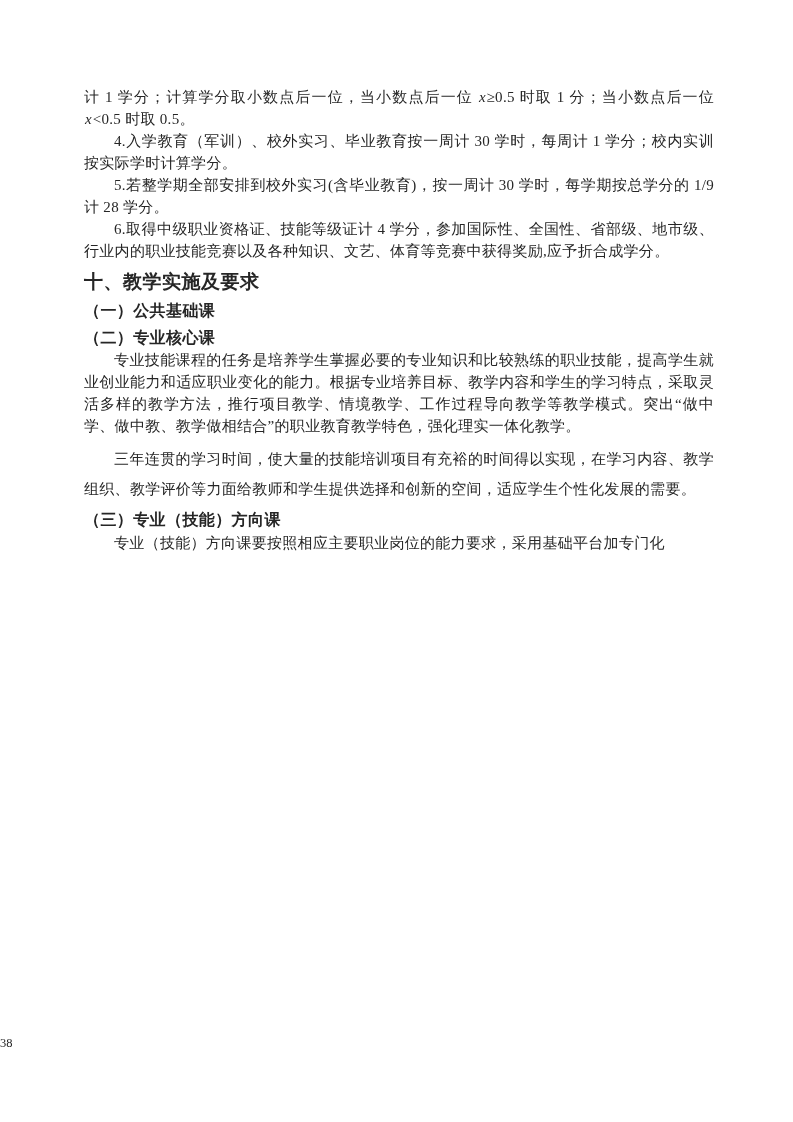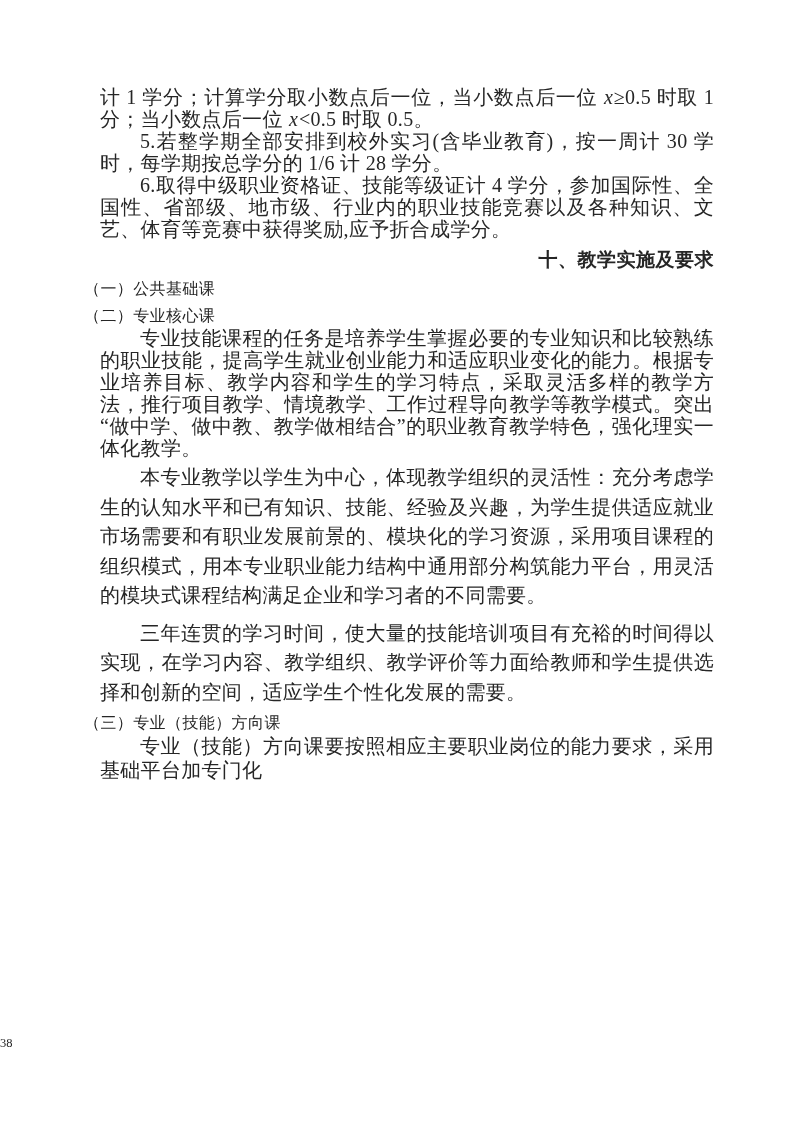--- a/index.html
+++ b/index.html
@@ -20,51 +20,49 @@
     position: absolute;
     left: 84px;
     top: 86px;
     width: 630px;
   }
   p, h2, h3 {
     margin: 0;
     padding: 0;
   }
   .body-text {
-    font-size: 20px;
+    font-size: 15px;
     line-height: 22px;
     letter-spacing: 0.3px;
     text-align: justify;
     text-align-last: left;
-    margin-left: 16px;
   }
   .indent {
     text-indent: 2em;
   }
   .no-indent {
     text-indent: 0;
   }
   .var {
     font-style: italic;
     font-family: "Liberation Serif", "DejaVu Serif", serif;
     letter-spacing: 0;
     padding: 0 1px;
   }
   h2.sec-heading {
     font-family: "Liberation Sans", "DejaVu Sans", sans-serif;
     font-weight: 700;
     font-size: 19px;
     line-height: 26px;
     margin-top: 7px;
     letter-spacing: 0.5px;
-    text-align: right;
   }
   h3.sub-heading {
     font-family: "Liberation Sans", "DejaVu Sans", sans-serif;
-    font-weight: 400;
+    font-weight: 700;
     font-size: 16px;
     line-height: 22px;
     margin-top: 5px;
     letter-spacing: 0.4px;
   }
   .loose {
     line-height: 29.5px;
   }
   .gap-sm { margin-top: 4px; }
   .gap-md { margin-top: 8px; }
@@ -80,30 +78,30 @@
   }
 </style>
 </head>
 <body>
 
 <div class="page">
   <div class="content">
 
     <p class="body-text no-indent"><span>计 1 学分；计算学分取小数点后一位，当小数点后一位 </span><span class="var">x</span><span>≥0.5 时取 1 分；当小数点后一位 </span><span class="var">x</span><span>&lt;0.5 时取 0.5。</span></p>
 
-    <p class="body-text indent">5.若整学期全部安排到校外实习(含毕业教育)，按一周计 30 学时，每学期按总学分的 1/6 计 28 学分。</p>
+    <p class="body-text indent">4.入学教育（军训）、校外实习、毕业教育按一周计 30 学时，每周计 1 学分；校内实训按实际学时计算学分。</p>
+    <p class="body-text indent">5.若整学期全部安排到校外实习(含毕业教育)，按一周计 30 学时，每学期按总学分的 1/9 计 28 学分。</p>
     <p class="body-text indent">6.取得中级职业资格证、技能等级证计 4 学分，参加国际性、全国性、省部级、地市级、行业内的职业技能竞赛以及各种知识、文艺、体育等竞赛中获得奖励,应予折合成学分。</p>
 
     <h2 class="sec-heading">十、教学实施及要求</h2>
 
     <h3 class="sub-heading">（一）公共基础课</h3>
 
     <h3 class="sub-heading">（二）专业核心课</h3>
     <p class="body-text indent">专业技能课程的任务是培养学生掌握必要的专业知识和比较熟练的职业技能，提高学生就业创业能力和适应职业变化的能力。根据专业培养目标、教学内容和学生的学习特点，采取灵活多样的教学方法，推行项目教学、情境教学、工作过程导向教学等教学模式。突出“做中学、做中教、教学做相结合”的职业教育教学特色，强化理实一体化教学。</p>
-    <p class="body-text indent loose gap-sm">本专业教学以学生为中心，体现教学组织的灵活性：充分考虑学生的认知水平和已有知识、技能、经验及兴趣，为学生提供适应就业市场需要和有职业发展前景的、模块化的学习资源，采用项目课程的组织模式，用本专业职业能力结构中通用部分构筑能力平台，用灵活的模块式课程结构满足企业和学习者的不同需要。</p>
     <p class="body-text indent loose gap-md">三年连贯的学习时间，使大量的技能培训项目有充裕的时间得以实现，在学习内容、教学组织、教学评价等力面给教师和学生提供选择和创新的空间，适应学生个性化发展的需要。</p>
 
     <h3 class="sub-heading gap-lg">（三）专业（技能）方向课</h3>
     <p class="body-text indent" style="line-height:24px;">专业（技能）方向课要按照相应主要职业岗位的能力要求，采用基础平台加专门化</p>
 
   </div>
 
   <div class="page-number">38</div>
 </div>
 

